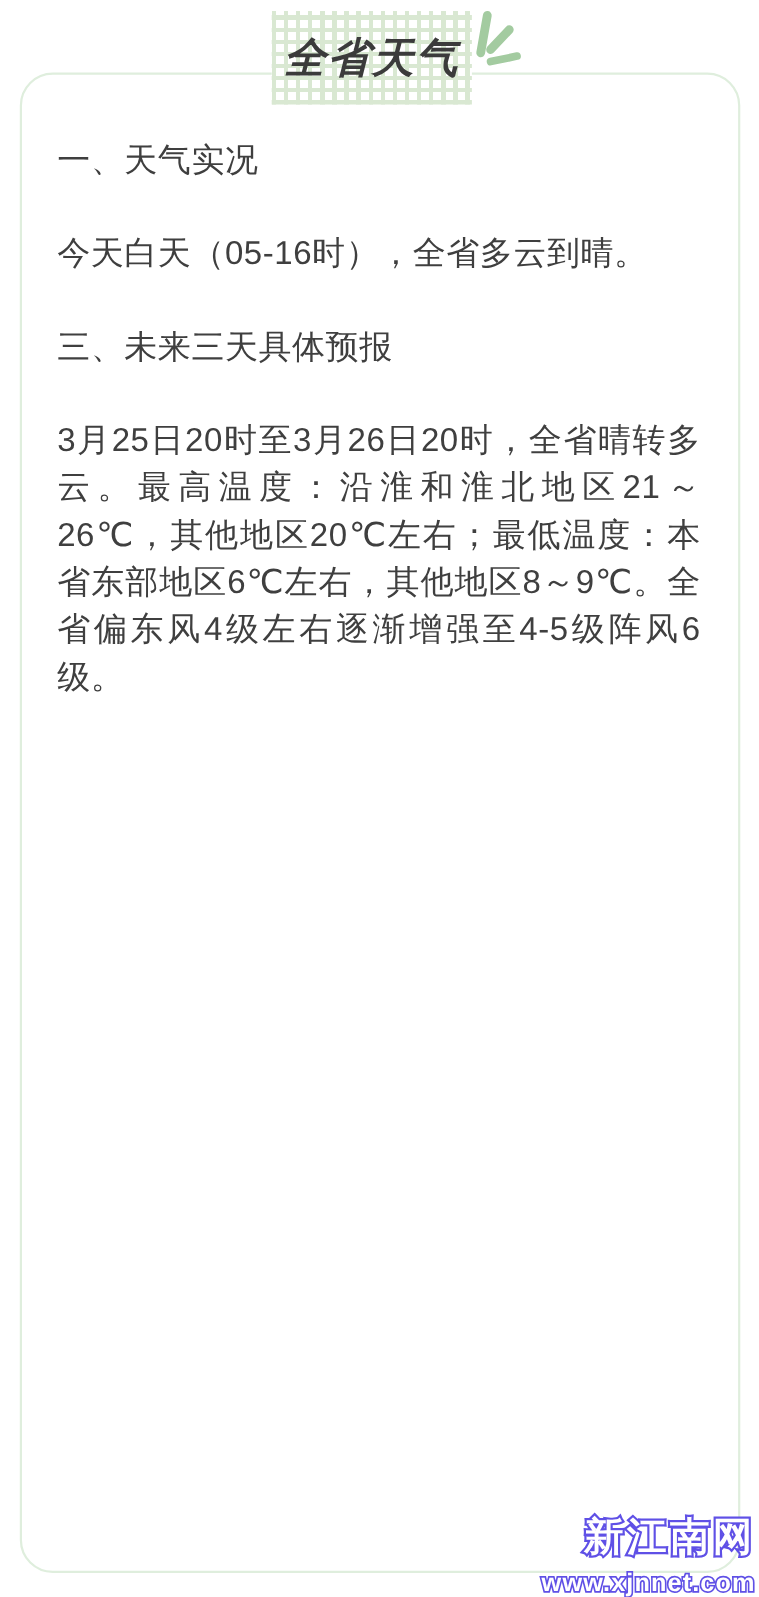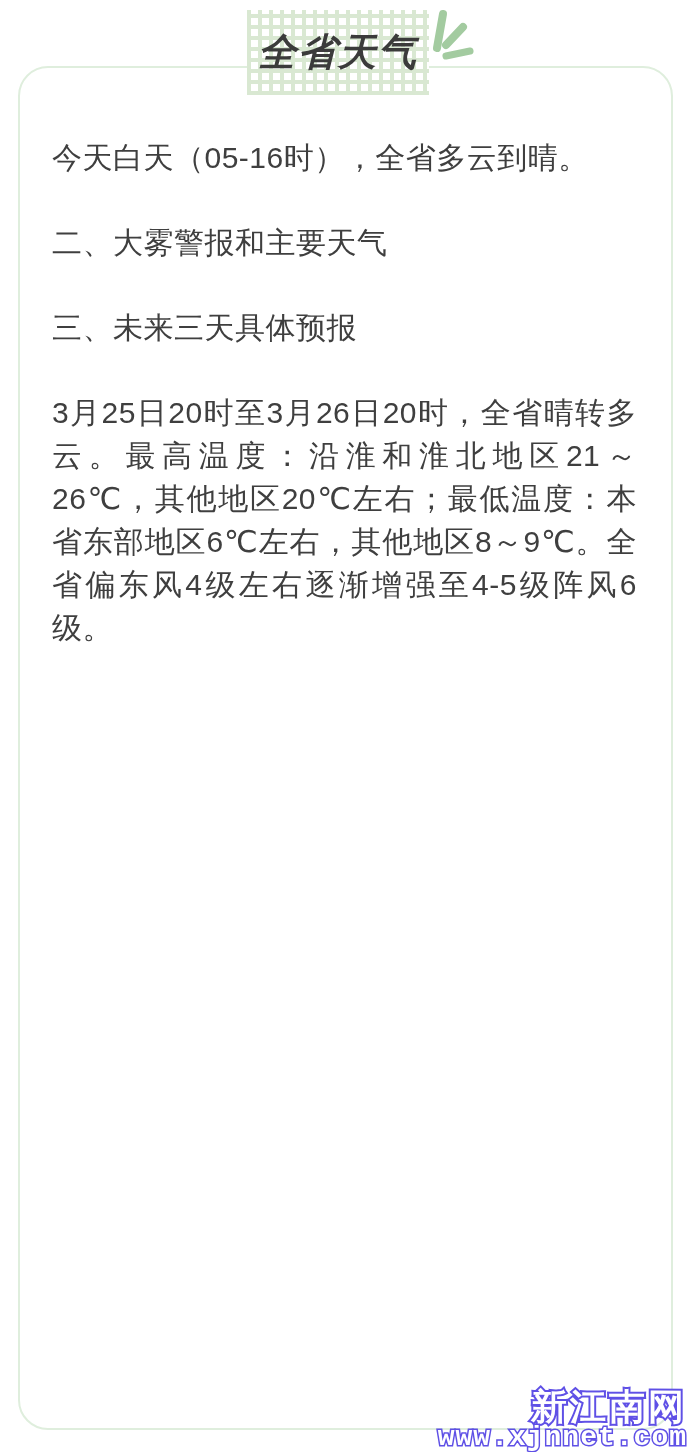--- a/index.html
+++ b/index.html
@@ -85,39 +85,39 @@
     color: #ffffff;
     -webkit-text-stroke: 4px #5f50e6;
     paint-order: stroke fill;
   }
   .watermark .wm-name {
     font-size: 36px;
     letter-spacing: 3px;
     line-height: 38px;
   }
   .watermark .wm-url {
-    font-size: 28px;
+    font-size: 23px;
     -webkit-text-stroke: 3px #5f50e6;
     letter-spacing: 1px;
+    margin-top: 10px;
     line-height: 24px;
-    font-family: Liberation Mono, monospace;
   }
 </style>
 </head>
 <body>
 
 <div class="page">
 
   <div class="card">
     <div class="content">
 
+      <p class="first">一、天气实况</p>
 
       <p>今天白天（05-16时），全省多云到晴。</p>
 
-      <p>二、大雾警报和主要天气</p>
 
 
       <p>三、未来三天具体预报</p>
 
 
 
       <p>3月25日20时至3月26日20时，全省晴转多云。最高温度：沿淮和淮北地区21～26℃，其他地区20℃左右；最低温度：本省东部地区6℃左右，其他地区8～9℃。全省偏东风4级左右逐渐增强至4-5级阵风6级。</p>
 
     </div>
   </div>

